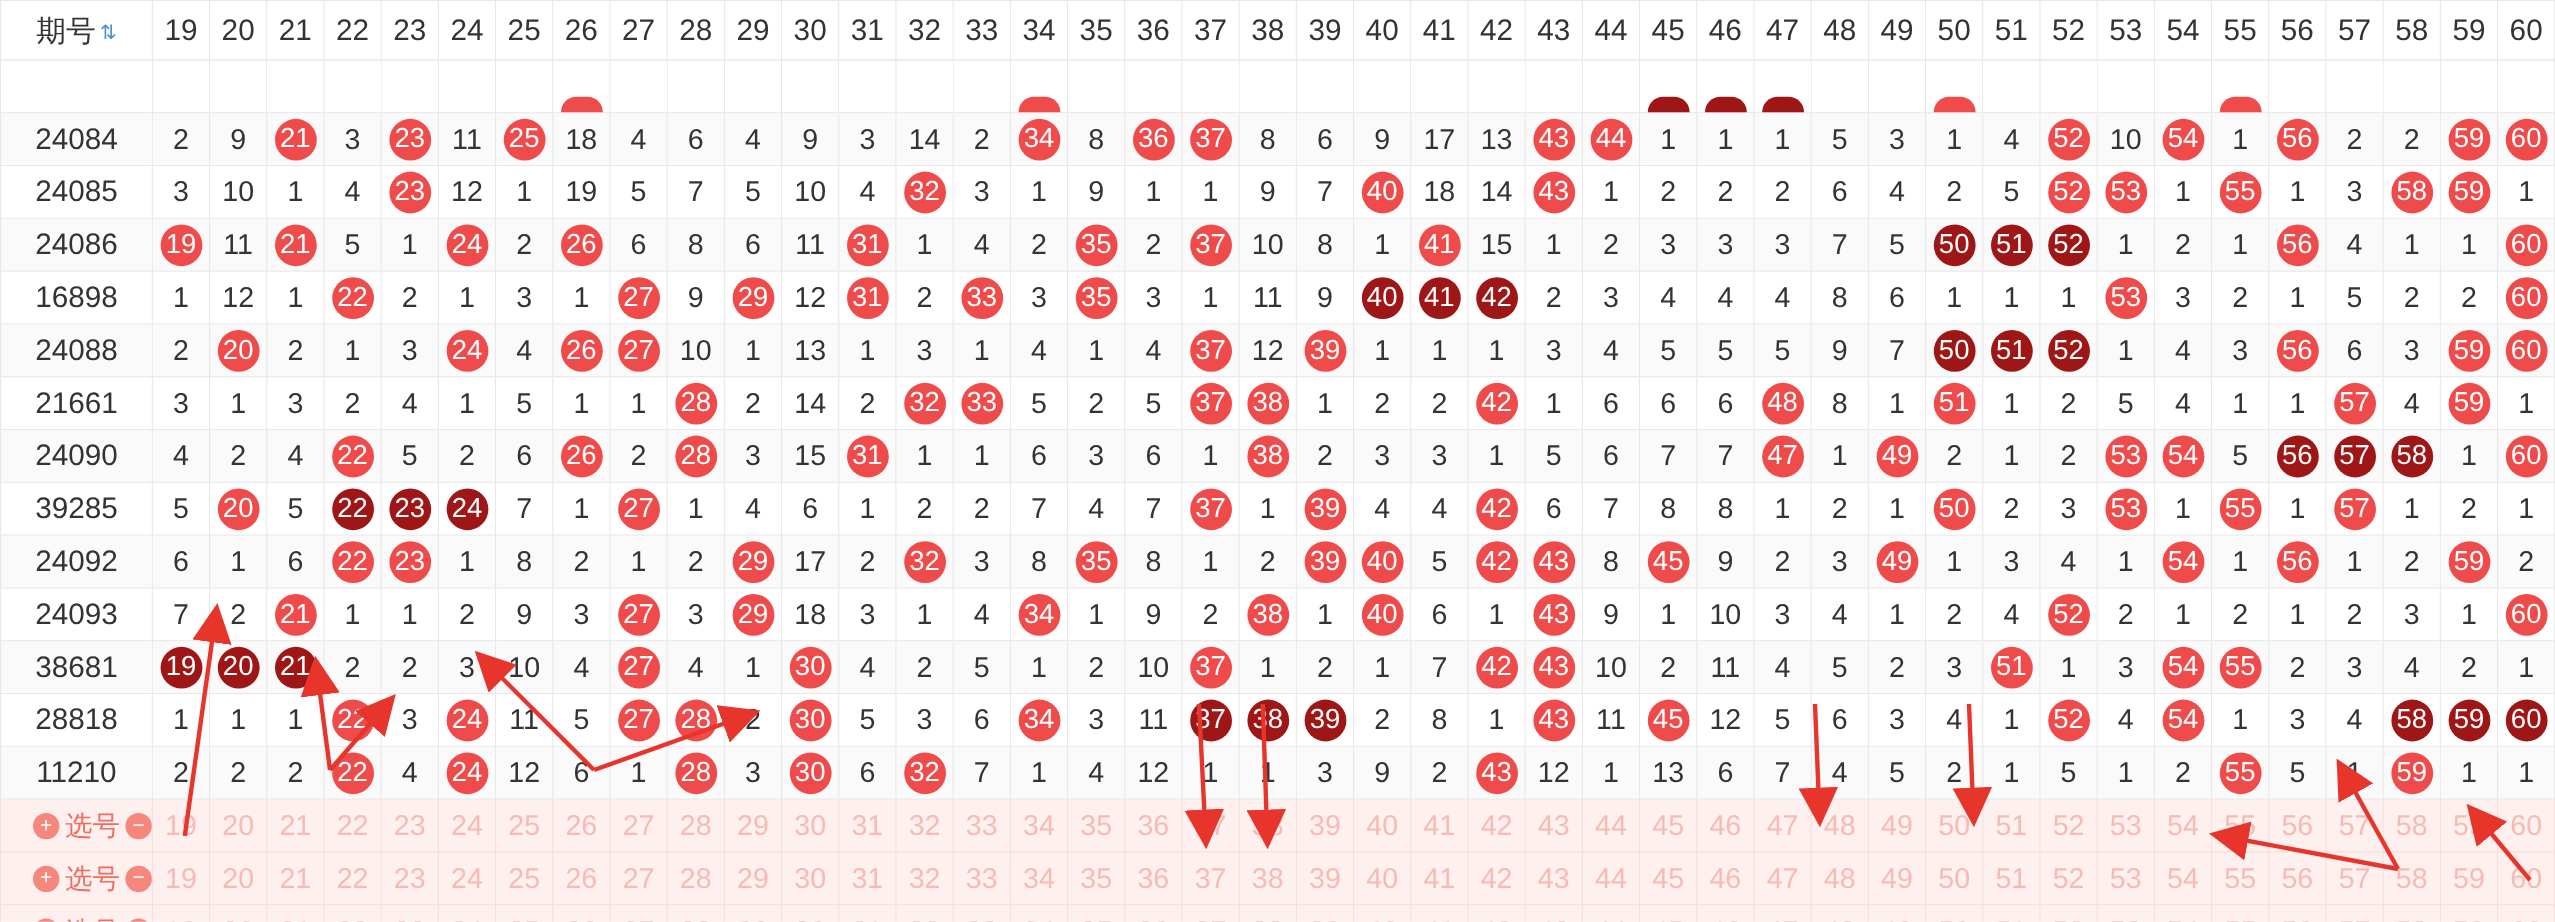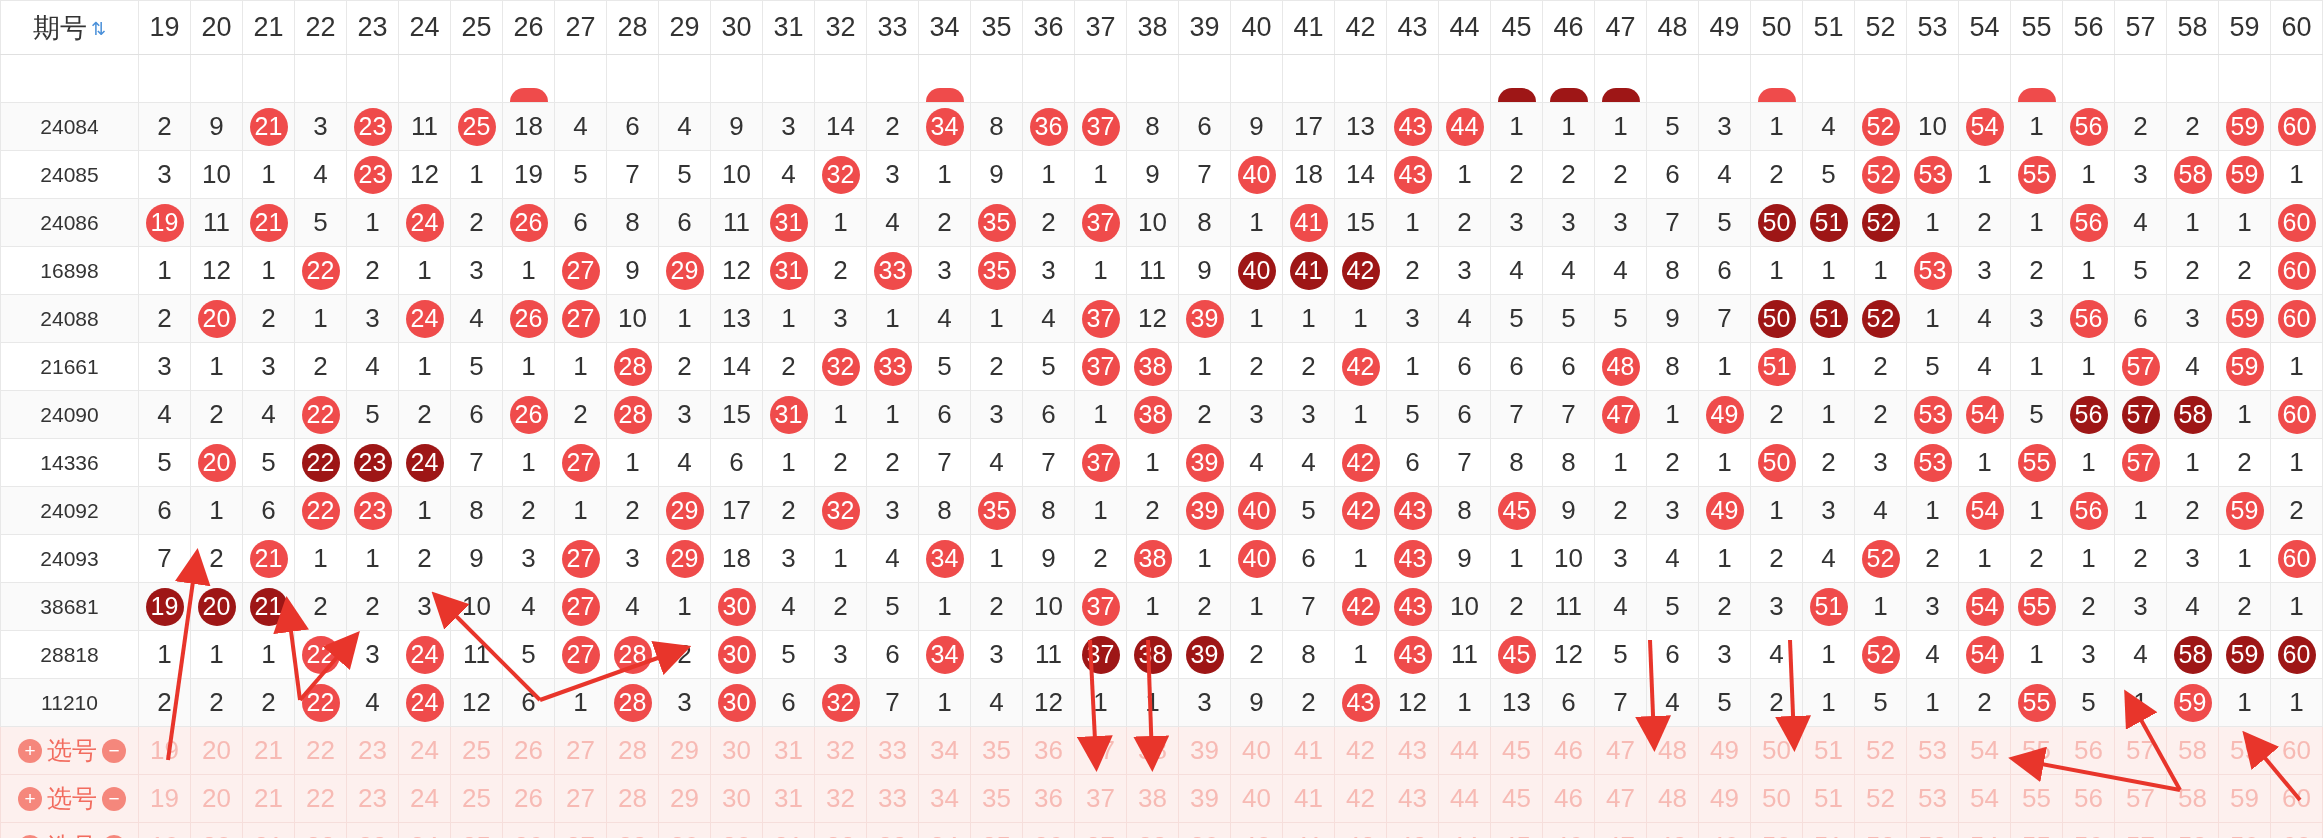--- a/index.html
+++ b/index.html
@@ -46,21 +46,21 @@
   }
   th.period-head .sort-ico {
     display: inline-block;
     margin-left: 4px;
     color: #4a90d9;
     font-size: 18px;
     line-height: 1;
     vertical-align: middle;
   }
   td.period-cell {
-    font-size: 21px;
+    font-size: 27px;
     color: #333;
   }
   tbody tr:nth-child(even) td { background: #fafafa; }
   tbody tr:nth-child(odd) td { background: #ffffff; }
 
   .ball {
     display: inline-flex;
     align-items: center;
     justify-content: center;
     width: 38px; height: 38px;
@@ -77,21 +77,21 @@
   tr.select-row td {
     background: #fdf0ee !important;
     color: #f4b0ab;
     height: 48px;
     border: 1px solid #f6dedb;
   }
   tr.select-row td.period-cell {
     color: #f26c5f;
     font-size: 25px;
     text-align: left;
-    padding-left: 12px;
+    padding-left: 24px;
     white-space: nowrap;
   }
   .sel-ico {
     display: inline-flex;
     align-items: center;
     justify-content: center;
     width: 24px; height: 24px;
     border-radius: 50%;
     background: #f5877c;
     color: #fff;
@@ -595,21 +595,21 @@
           <td><span class="ball red">53</span></td>
           <td><span class="ball red">54</span></td>
           <td><span class="plain">5</span></td>
           <td><span class="ball dark">56</span></td>
           <td><span class="ball dark">57</span></td>
           <td><span class="ball dark">58</span></td>
           <td><span class="plain">1</span></td>
           <td><span class="ball red">60</span></td>
         </tr>
         <tr>
-          <td class="period-cell">14336</td>
+          <td class="period-cell">39285</td>
           <td><span class="plain">5</span></td>
           <td><span class="ball red">20</span></td>
           <td><span class="plain">5</span></td>
           <td><span class="ball dark">22</span></td>
           <td><span class="ball dark">23</span></td>
           <td><span class="ball dark">24</span></td>
           <td><span class="plain">7</span></td>
           <td><span class="plain">1</span></td>
           <td><span class="ball red">27</span></td>
           <td><span class="plain">1</span></td>

